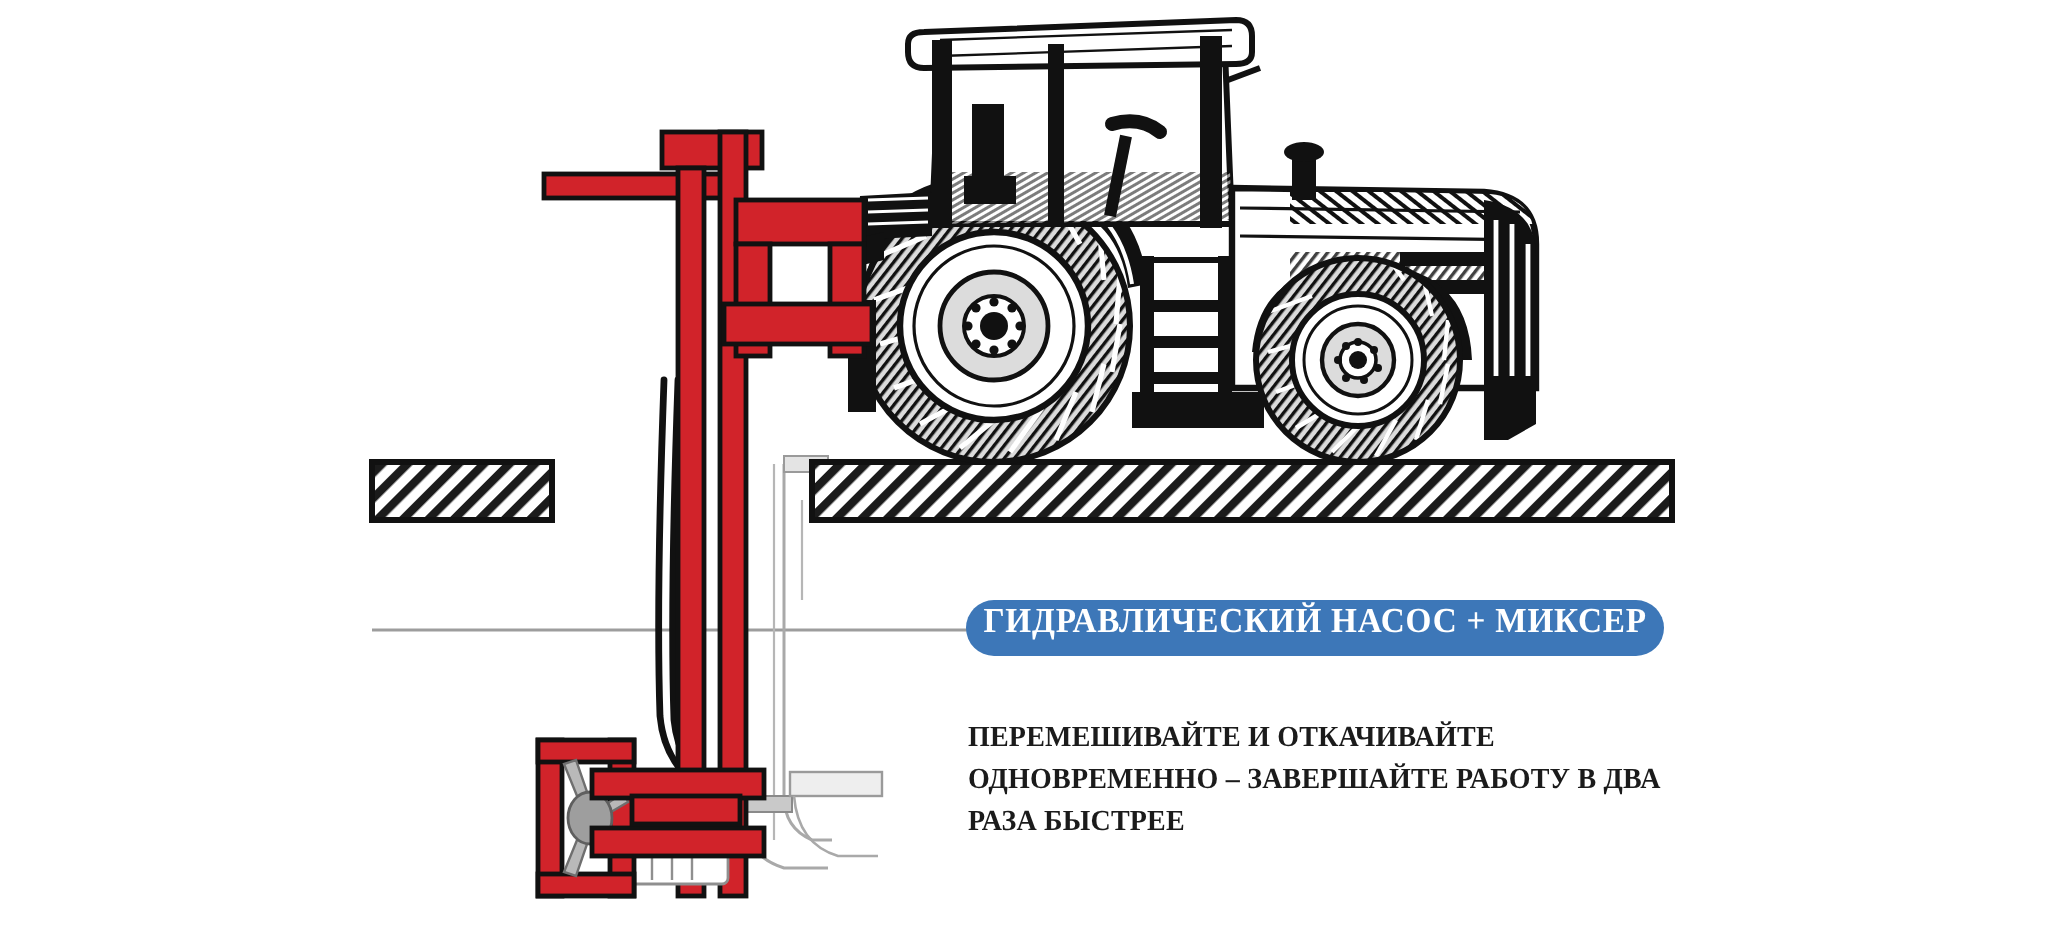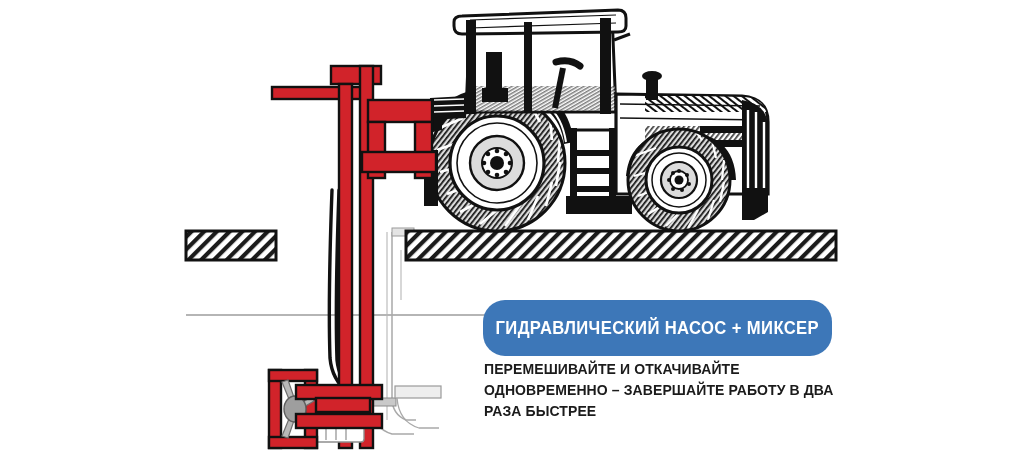--- a/index.html
+++ b/index.html
@@ -13,42 +13,44 @@
     position:relative;
     width:1024px;height:475px;
     background:#ffffff;
   }
   .layer{position:absolute;top:0;left:0;width:1024px;height:475px;}
 
   
   .pill{
     position:absolute;
     left:483px;top:300px;
-    width:349px;height:56px;
+    width:349px;height:28px;
     background:#3d77b8;
     border-radius:22px;
-    display:flex;align-items:center;justify-content:center;
+    display:flex;justify-content:center;
     box-sizing:border-box;
     padding:0 14px;
+    font-family:Liberation Serif, serif;
   }
   .pill span{
     color:#ffffff;
     font-size:17.5px;
     font-weight:bold;
     letter-spacing:0.4px;
     white-space:nowrap;
     transform:scaleX(0.95);
     transform-origin:center;
   }
 
   
   .body-copy{
     position:absolute;
     left:484px;top:359px;
     width:375px;
+    font-family:Liberation Serif, serif;
   }
   .body-copy p{
     margin:0;
     color:#1b1b1b;
     font-size:14.6px;
     font-weight:bold;
     line-height:21px;
     letter-spacing:0.1px;
     transform:scaleX(0.96);
     transform-origin:left center;

